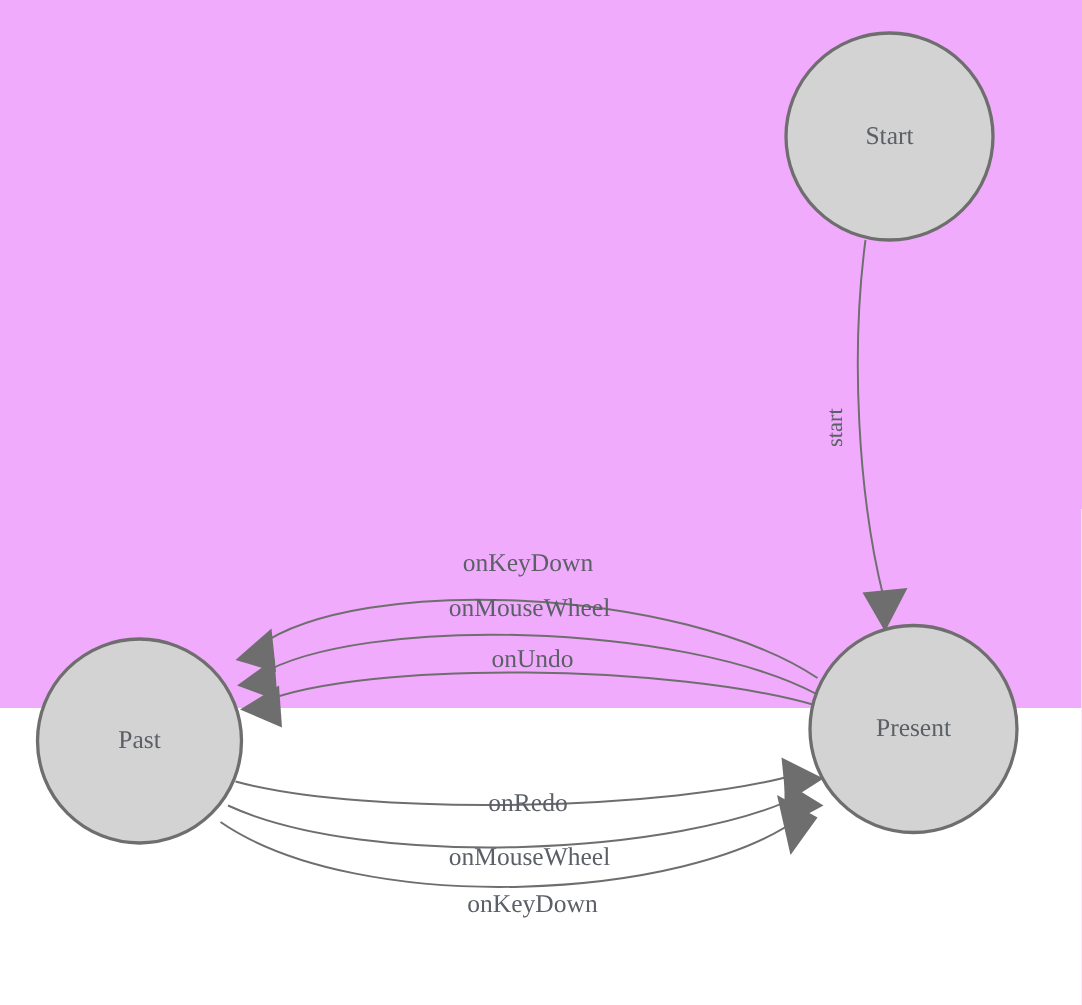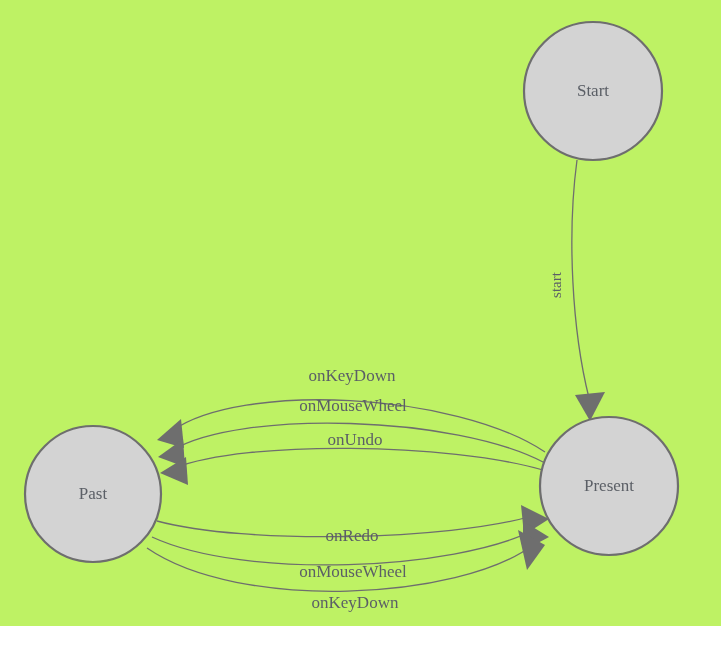--- a/index.html
+++ b/index.html
@@ -9,22 +9,22 @@
   }
   body {
     width: 721px;
     height: 670px;
     overflow: hidden;
     font-family: "Liberation Serif", serif;
   }
   #diagram-canvas {
     position: relative;
     width: 721px;
-    height: 626px;
-    background: #bef264;
+    height: 472px;
+    background: #f0abfc;
   }
   svg.graph-svg {
     position: absolute;
     left: 0;
     top: 0;
     width: 721px;
     height: 670px;
     display: block;
   }
   .node-circle {

